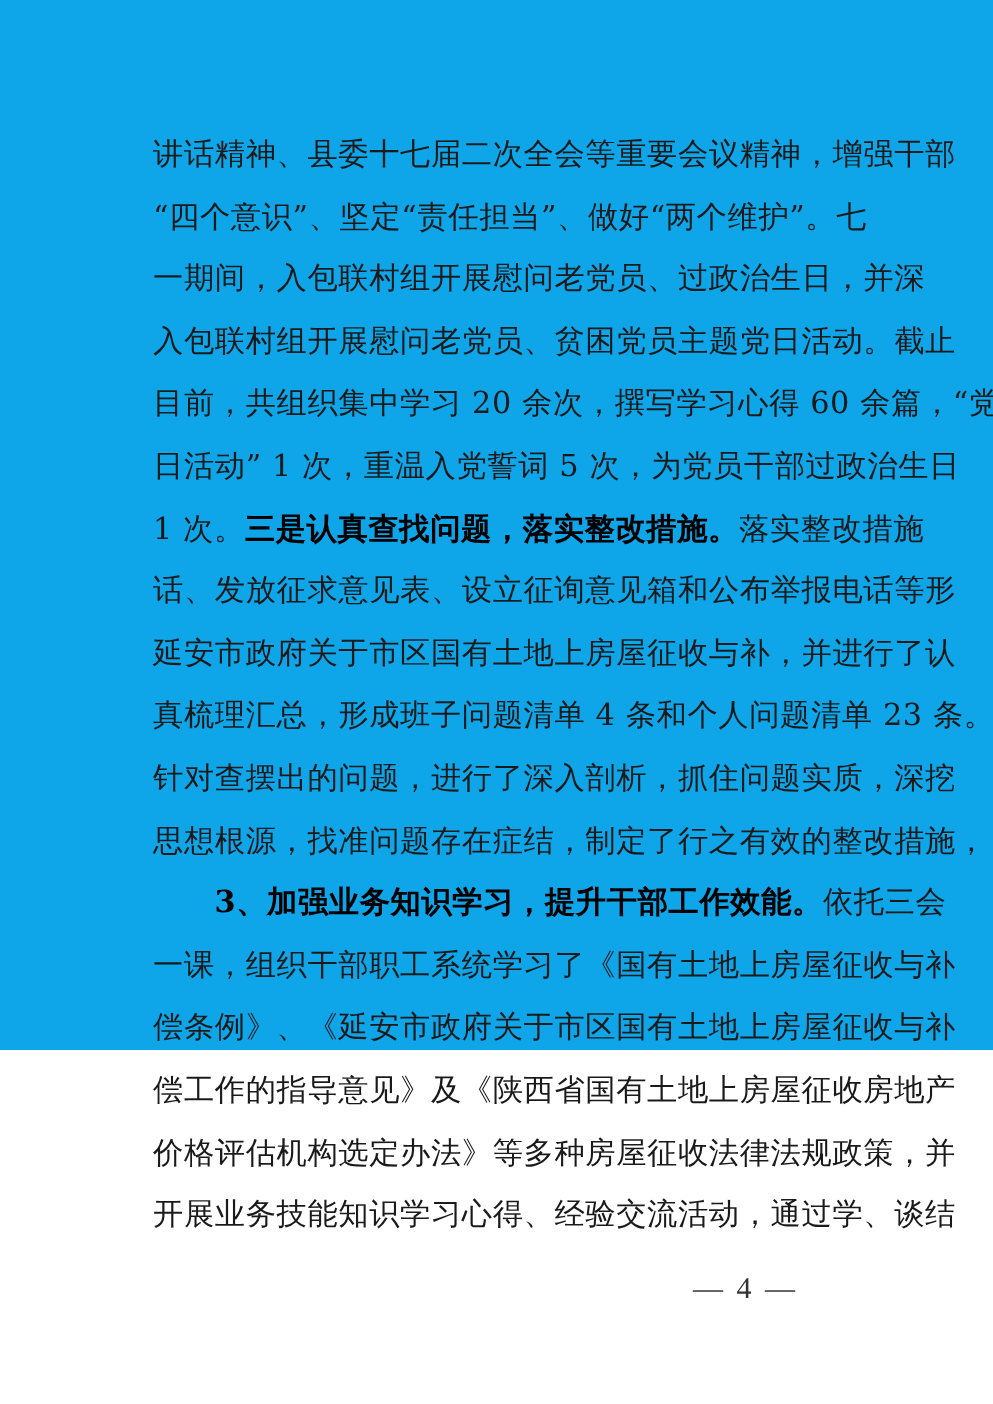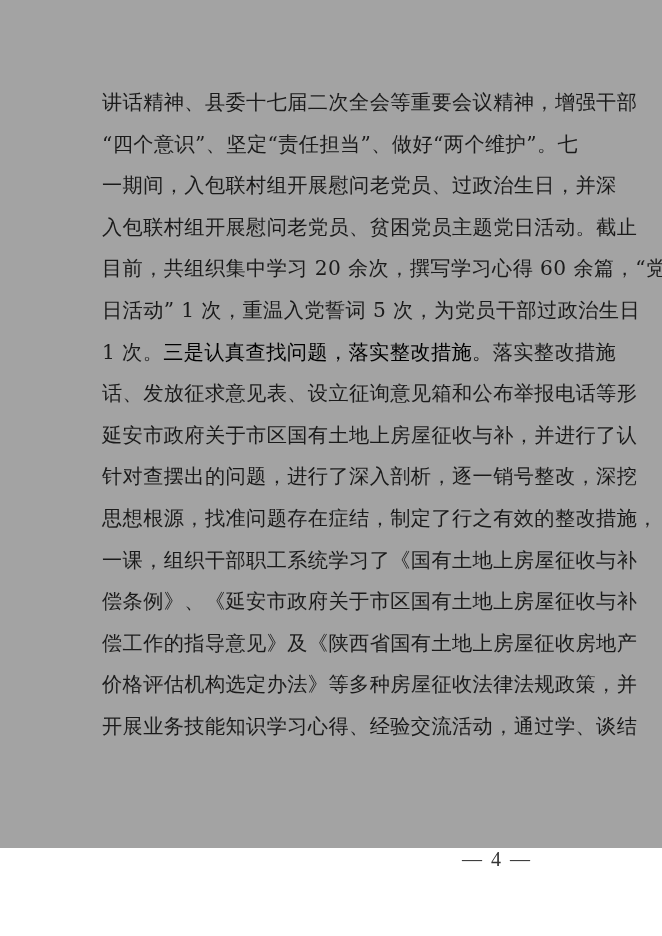--- a/index.html
+++ b/index.html
@@ -1,49 +1,51 @@
 <!DOCTYPE html>
 <html><head>
   <meta charset="utf-8">
   <style>
     html, body { margin: 0; padding: 0; background: #ffffff; }
     body { width: 662px; height: 936px; position: relative; overflow: hidden; }
-    .page { position: absolute; left: 0; top: 0; width: 662px; height: 848px; background: #a3a3a3; }
+    .page { position: absolute; left: 0; top: 0; width: 662px; height: 700px; background: #0ea5e9; }
     .body-text {
       position: absolute; left: 102px; top: 82px; width: 460px;
       font-family: "DejaVu Serif", "Liberation Serif", serif;
       font-size: 20.2px; line-height: 41.6px; color: #1a1a1a;
       text-align: justify; text-justify: inter-character;
       letter-spacing: 0.4px;
     }
     .line { display: block; height: 41.6px; white-space: nowrap; text-align-last: justify; text-align: justify; }
     .indent { padding-left: 41px; }
-    b { font-weight: normal; color: #000; }
+    b { font-weight: bold; color: #000; }
     .page-num {
       position: absolute; left: 462px; top: 848px; width: 70px; text-align: center;
       font-family: "Liberation Serif", serif; font-size: 20px; color: #333;
       letter-spacing: 2px;
     }
   </style>
 </head>
 <body>
 
 <div class="page">
   <div class="body-text">
     <span class="line">讲话精神、县委十七届二次全会等重要会议精神，增强干部</span>
     <span class="line">“四个意识”、坚定“责任担当”、做好“两个维护”。七</span>
     <span class="line">一期间，入包联村组开展慰问老党员、过政治生日，并深</span>
     <span class="line">入包联村组开展慰问老党员、贫困党员主题党日活动。截止</span>
     <span class="line">目前，共组织集中学习 20 余次，撰写学习心得 60 余篇，“党</span>
     <span class="line">日活动” 1 次，重温入党誓词 5 次，为党员干部过政治生日</span>
     <span class="line"><span>1 次。</span><b>三是认真查找问题，落实整改措施。</b><span>落实整改措施</span></span>
     <span class="line">话、发放征求意见表、设立征询意见箱和公布举报电话等形</span>
     <span class="line">延安市政府关于市区国有土地上房屋征收与补，并进行了认</span>
-    <span class="line">针对查摆出的问题，进行了深入剖析，逐一销号整改，深挖</span>
+    <span class="line">真梳理汇总，形成班子问题清单 4 条和个人问题清单 23 条。</span>
+    <span class="line">针对查摆出的问题，进行了深入剖析，抓住问题实质，深挖</span>
     <span class="line">思想根源，找准问题存在症结，制定了行之有效的整改措施，</span>
+    <span class="line indent"><b>3、加强业务知识学习，提升干部工作效能。</b><span>依托三会</span></span>
     <span class="line">一课，组织干部职工系统学习了《国有土地上房屋征收与补</span>
     <span class="line">偿条例》、《延安市政府关于市区国有土地上房屋征收与补</span>
     <span class="line">偿工作的指导意见》及《陕西省国有土地上房屋征收房地产</span>
     <span class="line">价格评估机构选定办法》等多种房屋征收法律法规政策，并</span>
     <span class="line">开展业务技能知识学习心得、经验交流活动，通过学、谈结</span>
 
   </div>
   <div class="page-num">— 4 —</div>
 </div>
 

